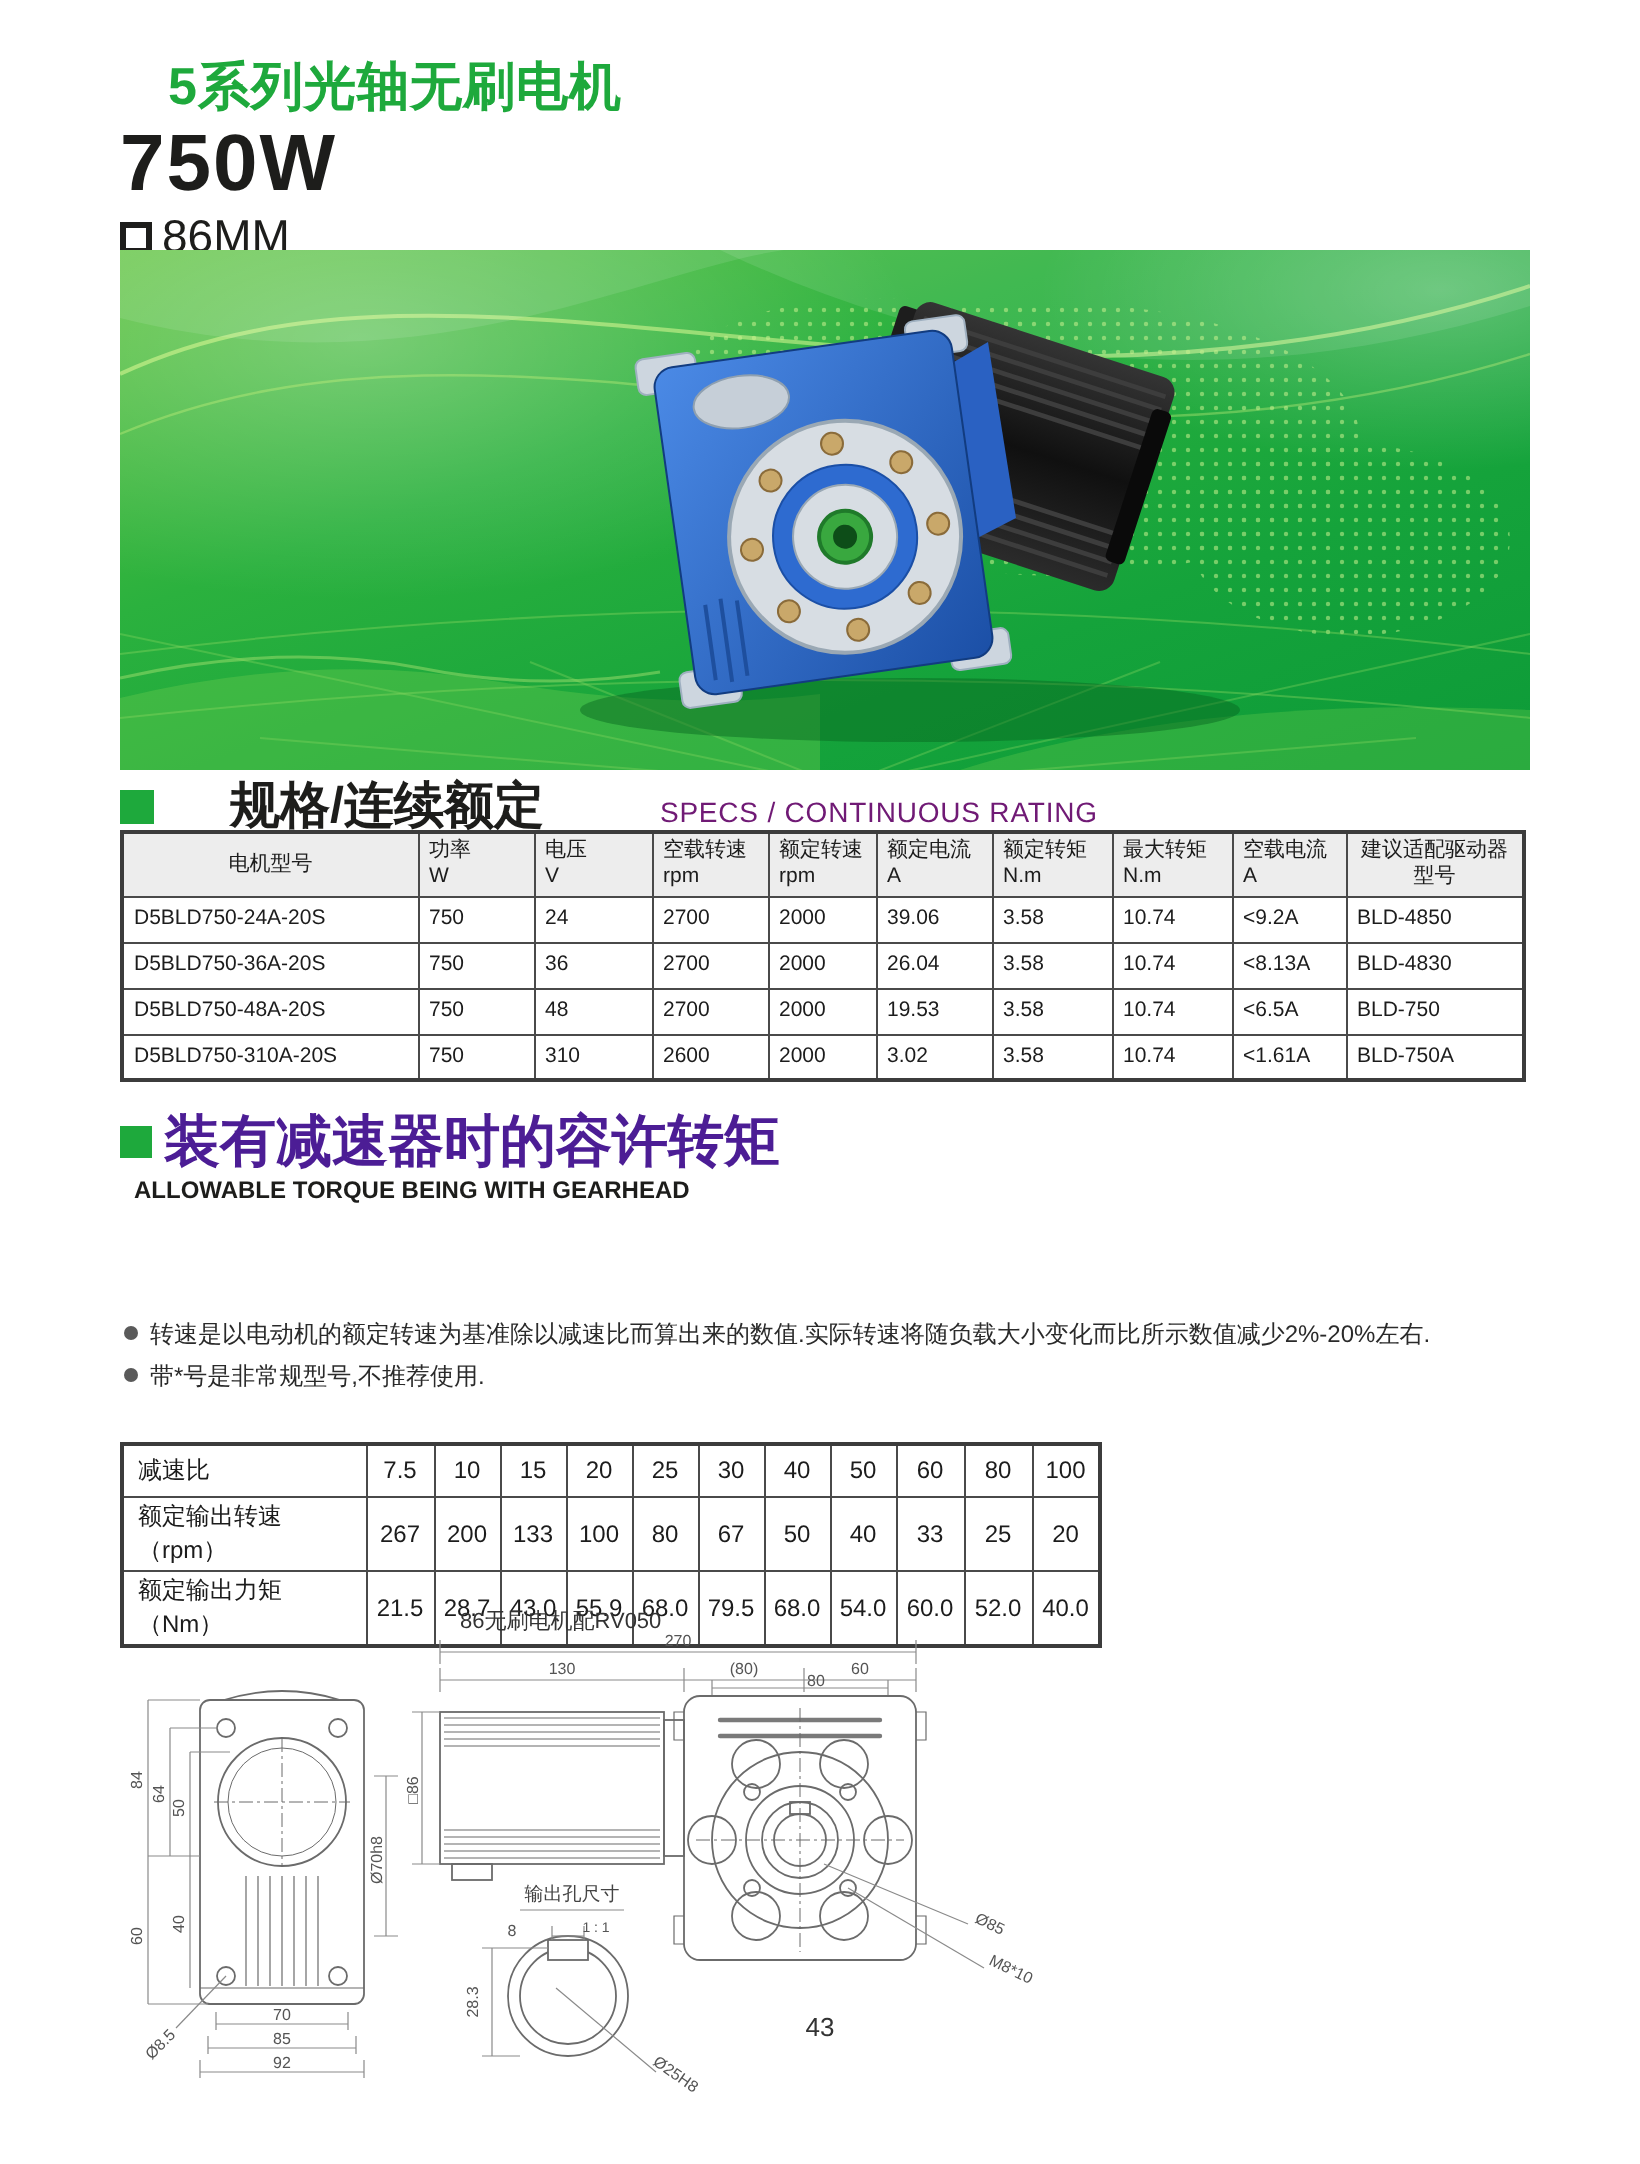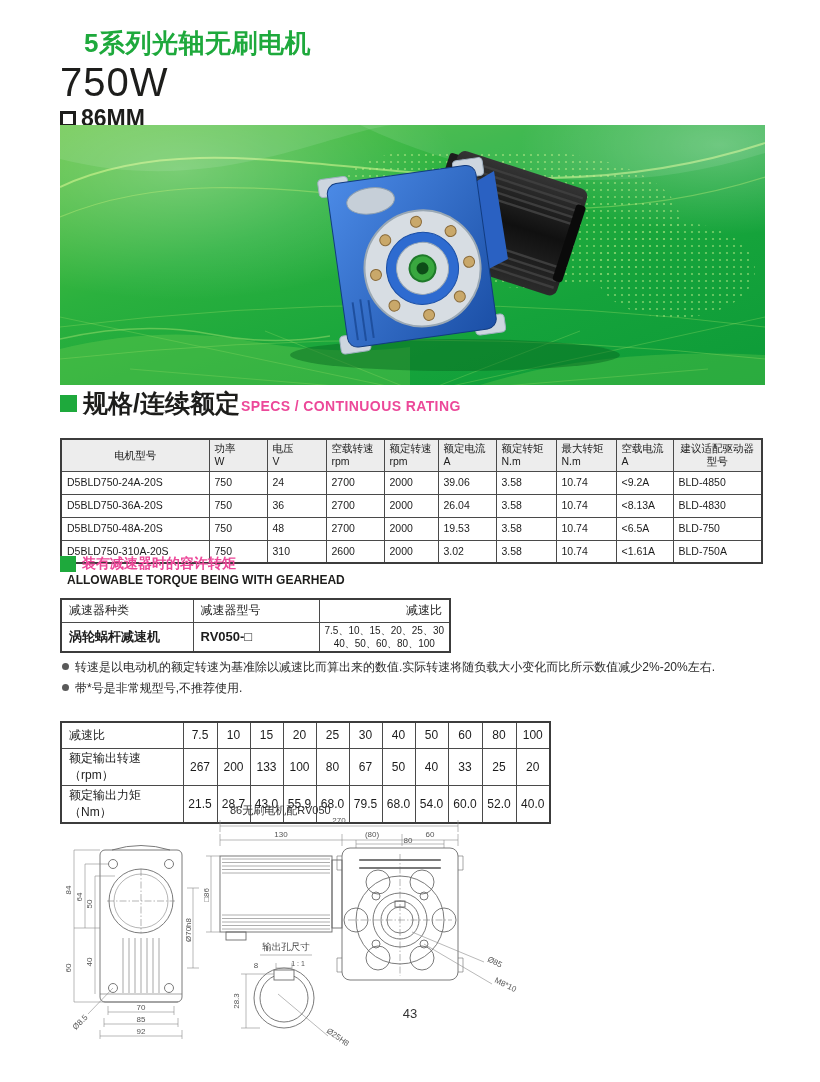--- a/index.html
+++ b/index.html
@@ -3,42 +3,42 @@
 <meta charset="utf-8">
 <style>
   * { margin:0; padding:0; box-sizing:border-box; }
   html,body { background:#fff; }
   body { font-family:"Liberation Sans","DejaVu Sans",sans-serif; color:#222; }
   .page { position:relative; width:820px; height:1082px; background:#fff; overflow:hidden; }
 
   
   .hdr { position:absolute; left:60px; top:26px; }
   .hdr .series { font-size:26px; font-weight:bold; color:#1ea93c; letter-spacing:.5px;margin-left:24px; }
-  .hdr .power  { font-size:40px; font-weight:normal; color:#1d1d1b; line-height:1.05; letter-spacing:1px; }
-  .hdr .frame  { display:flex; align-items:center; font-size:23px; font-weight:bold; color:#1d1d1b; margin-top:2px; }
+  .hdr .power  { font-size:40px; font-weight:bold; color:#1d1d1b; line-height:1.05; letter-spacing:1px; }
+  .hdr .frame  { display:flex; align-items:center; font-size:23px; font-weight:normal; color:#1d1d1b; margin-top:2px; }
   .sq-outline { width:16px; height:16px; border:3px solid #1d1d1b; margin-right:5px; display:inline-block; }
 
   
   .hero { position:absolute; left:60px; top:125px; width:705px; height:260px; }
   .hero svg { display:block; }
 
   
   .sec { position:absolute; left:60px; display:flex; align-items:flex-end; }
   .sq-green { width:17px; height:17px; background:#1ea93c; display:inline-block; margin-right:6px; margin-bottom:4px; }
   .sec .cn { font-size:25px; font-weight:bold; color:#1d1d1b; line-height:1; }
-  .sec .en { font-size:14px; font-weight:bold; color:#ec4899; margin-left:1px; margin-bottom:2px; letter-spacing:.4px; }
+  .sec .en { font-size:14px; font-weight:normal; color:#701a75; margin-left:26px; margin-bottom:2px; letter-spacing:.4px; }
   .sec2 { position:absolute; left:60px; }
   .sec2 .row1 { display:flex; align-items:center; }
   .sec2 .row1 .sq-green { width:16px; height:16px; margin-bottom:0; }
-  .sec2 .cn { font-size:14px; font-weight:bold; color:#ec4899; line-height:1.1; }
+  .sec2 .cn { font-size:28px; font-weight:bold; color:#4c1d95; line-height:1.1; }
   .sec2 .en { font-size:12px; font-weight:bold; color:#1d1d1b; margin-left:7px; margin-top:1px; }
 
   
   table { border-collapse:collapse; table-layout:fixed; }
-  .specs { position:absolute; left:60px; top:438px; width:701px; border:2px solid #3c3c3c; }
+  .specs { position:absolute; left:60px; top:415px; width:701px; border:2px solid #3c3c3c; }
   .specs th,.specs td { border:1px solid #4a4a4a; font-weight:normal; font-size:10.5px; color:#1c1c1c;
                         padding:1px 5px; text-align:left; vertical-align:middle; line-height:1.25; }
   .specs thead th { height:32px; background:#ededed; }
   .specs tbody td { height:23px; }
   .specs th.ctr { text-align:center; }
 
   .gear { position:absolute; left:60px; top:598px; width:389px; border:2px solid #3c3c3c; }
   .gear th,.gear td { border:1px solid #4a4a4a; font-size:12px; color:#1c1c1c; padding:1px 7px; vertical-align:middle; }
   .gear thead th { height:23px; font-weight:normal; text-align:left; }
   .gear thead th.r { text-align:right; }
@@ -150,21 +150,21 @@
           </g>
           <circle cx="84" cy="96" r="36" fill="#2e6bd0" stroke="#1b4fa6"></circle>
           <circle cx="84" cy="96" r="26" fill="#d7dde3" stroke="#9aa8b4"></circle>
           <circle cx="84" cy="96" r="13" fill="#39a83f" stroke="#1f7a2a" stroke-width="2"></circle>
           <circle cx="84" cy="96" r="6" fill="#0d4d18"></circle>
         </g>
       </g>
     </svg>
   </div>
 
-  <div class="sec" style="top:391px;">
+  <div class="sec" style="top:391px;gap:32px;">
     <span class="sq-green"></span>
     <span class="cn">规格/连续额定</span>
     <span class="en">SPECS / CONTINUOUS RATING</span>
   </div>
 
   <table class="specs">
     <colgroup>
       <col style="width:148px">
         <col style="width:58px">
         <col style="width:59px">
@@ -271,44 +271,20 @@
   </table>
 
   <div class="sec2" style="top:556px;">
     <div class="row1">
       <span class="sq-green"></span>
       <span class="cn">装有减速器时的容许转矩</span>
     </div>
     <div class="en">ALLOWABLE TORQUE BEING WITH GEARHEAD</div>
   </div>
 
-  <table class="gear">
-    <colgroup>
-        <col style="width:132px">
-        <col style="width:126px">
-        <col style="width:131px">
-      </colgroup>
-    <thead>
-      <tr>
-        <th>减速器种类</th>
-        <th>减速器型号</th>
-        <th class="r">减速比</th>
-      </tr>
-    </thead>
-    <tbody>
-      <tr>
-        <td>涡轮蜗杆减速机</td>
-        <td>RV050-□</td>
-        <td class="ratios">
-          <div>7.5、10、15、20、25、30</div>
-          <div>40、50、60、80、100</div>
-        </td>
-      </tr>
-    </tbody>
-  </table>
 
   <div class="notes">
     <div class="note-line">
       <span class="bullet"></span>
       <span>转速是以电动机的额定转速为基准除以减速比而算出来的数值.实际转速将随负载大小变化而比所示数值减少2%-20%左右.</span>
     </div>
     <div class="note-line">
       <span class="bullet"></span>
       <span>带*号是非常规型号,不推荐使用.</span>
     </div>

